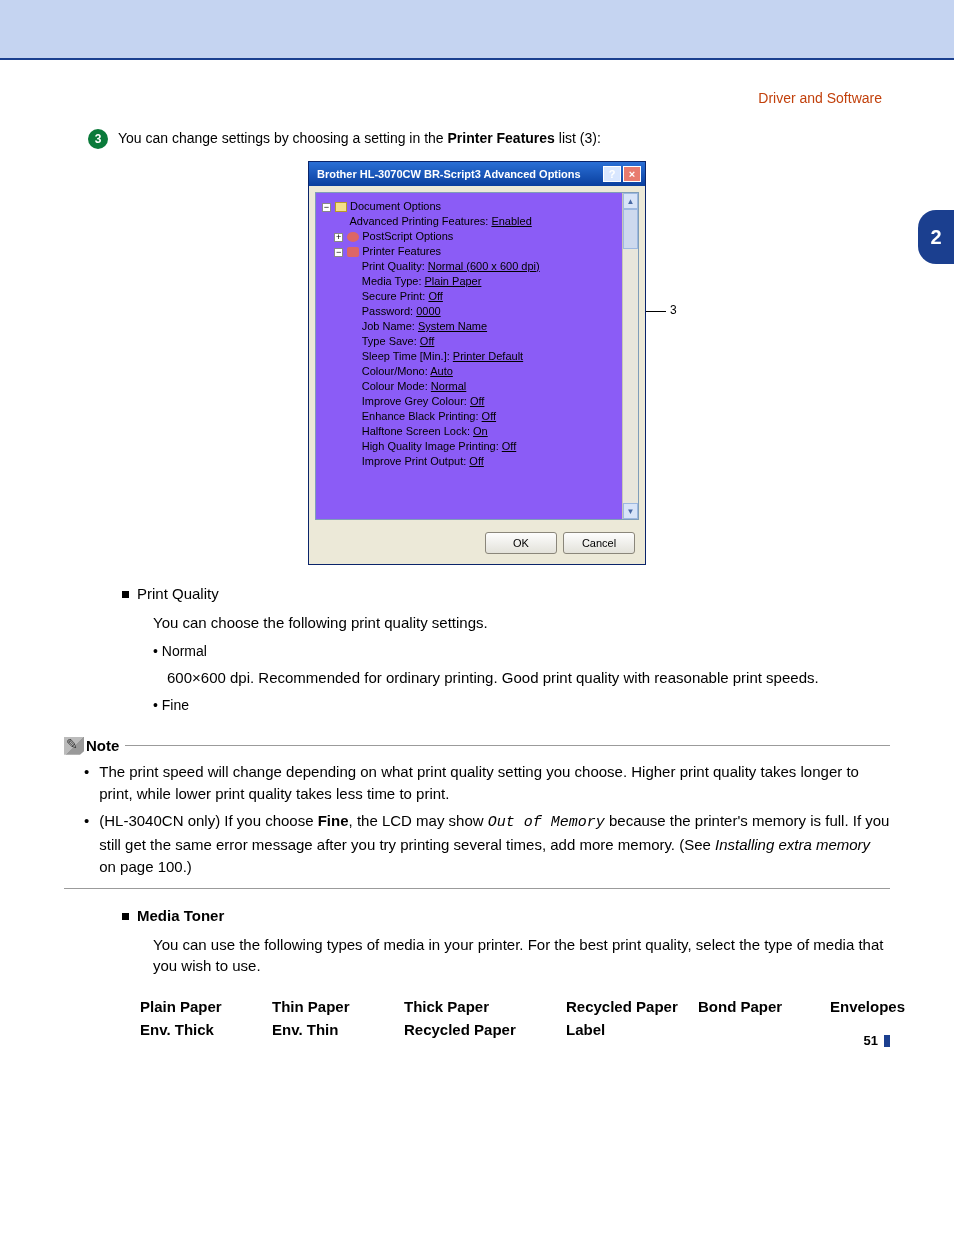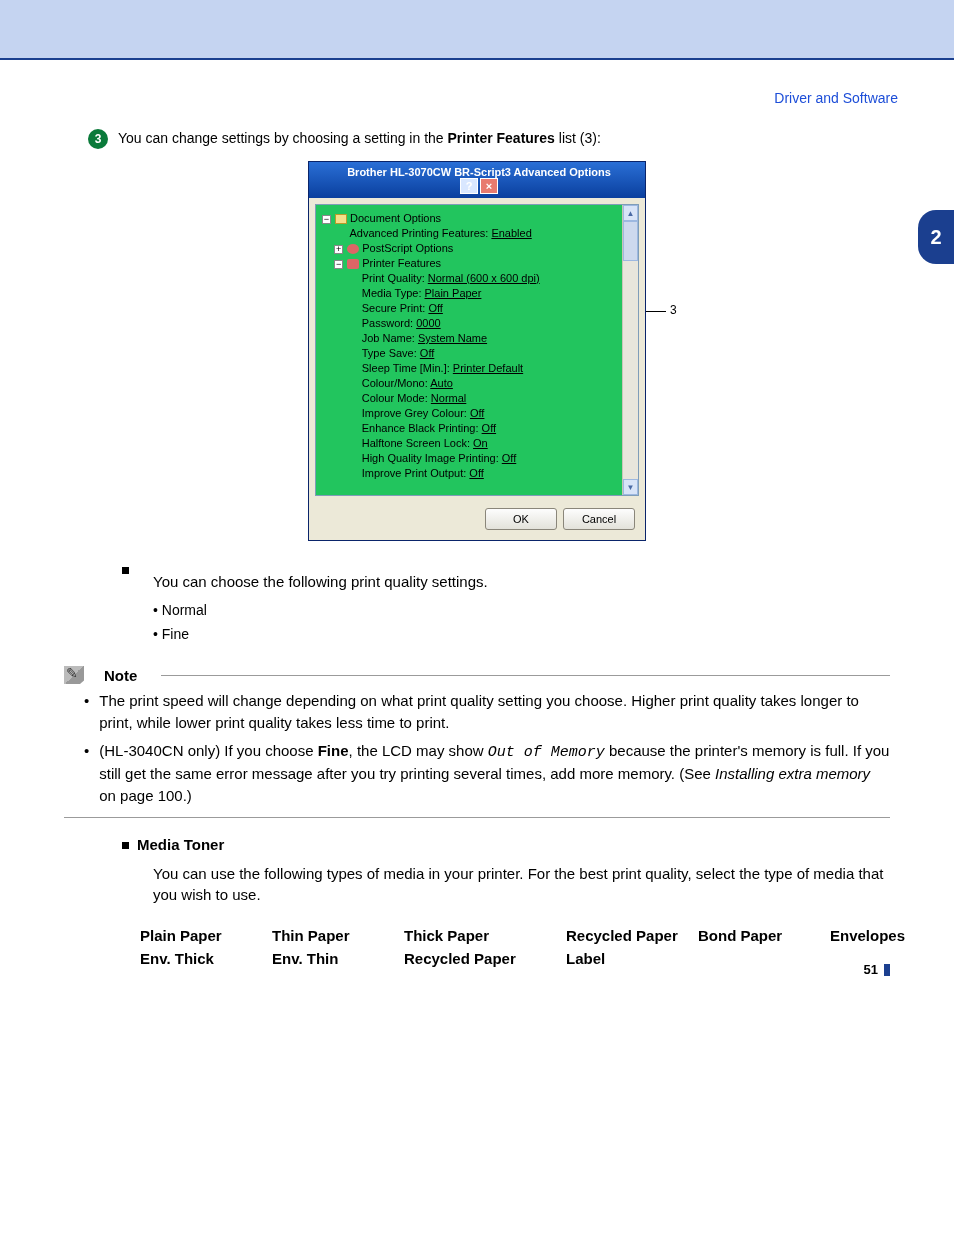--- a/index.html
+++ b/index.html
@@ -23,23 +23,23 @@
     color: #fff;
     border-radius: 18px 0 0 18px;
     display: flex;
     align-items: center;
     justify-content: center;
     font-weight: bold;
     font-size: 20px;
   }
   .header-right {
     text-align: right;
-    color: #1d4ed8;
+    color: #c2410c;
     font-size: 14px;
-    padding: 30px 56px 10px 0;
+    padding: 30px 72px 10px 0;
   }
   .content { padding: 0 64px 40px 64px; }
   .step-line { display: flex; align-items: center; margin: 12px 0 12px 24px; }
   .step-badge {
     width: 20px; height: 20px; border-radius: 50%;
     background: #0a7a3a; color: #fff; font-weight: bold;
     display: flex; align-items: center; justify-content: center;
     font-size: 12px; margin-right: 10px; flex-shrink: 0;
   }
   .step-text { line-height: 1.5; }
@@ -51,36 +51,36 @@
     position: relative;
     font-family: Tahoma, Arial, sans-serif;
     font-size: 11px;
   }
   .dlg-title {
     background: linear-gradient(to bottom, #2a6fd6, #0a3f9e);
     color: #fff;
     padding: 4px 4px 4px 8px;
     font-weight: bold;
     font-size: 11px;
-    display: flex; align-items: center; justify-content: space-between; flex-direction: column;
+    display: flex; align-items: center; justify-content: space-between;
   }
   .dlg-title-btns { display: flex; gap: 2px; }
   .dlg-btn-sq {
     width: 18px; height: 16px;
     background: #d9e7ff;
     border: 1px solid #fff;
     display: flex; align-items: center; justify-content: center;
     font-size: 11px; font-weight: bold;
   }
   .dlg-close { background: #e87b6f; color: #fff; border-color: #fff; }
   .dlg-body {
-    background: #22c55e;
+    background: #8b5cf6;
     margin: 6px;
     border: 1px solid #7f9db9;
-    height: 292px;
+    height: 328px;
     position: relative;
     overflow: hidden;
   }
   .tree { padding: 6px 4px 6px 6px; font-size: 11px; line-height: 15px; color: #000; }
   .tree-row { white-space: nowrap; }
   .tree-ind { display: inline-block; color: #999; }
   .tree-exp {
     display: inline-block; width: 9px; height: 9px;
     border: 1px solid #888; font-size: 9px; line-height: 7px;
     text-align: center; margin-right: 4px; vertical-align: middle;
@@ -127,21 +127,21 @@
   .bullet-sq { width: 7px; height: 7px; background: #000; margin: 6px 8px 0 0; flex-shrink: 0; }
   .bullet-body { flex: 1; }
   .bullet-title { font-size: 15px; }
   .bullet-desc { margin: 10px 0 10px 16px; font-size: 15px; line-height: 1.4; }
   .sub-list { margin-left: 16px; }
   .sub-item { margin: 8px 0; }
   .sub-dot::before { content: "• "; }
   .sub-desc { margin: 8px 0 8px 14px; font-size: 15px; line-height: 1.45; }
   .note-block { margin: 16px 0 0 0; }
   .note-head {
-    display: flex; align-items: center; gap: 20px;
+    display: flex; align-items: center; gap: 2px;
     border-bottom: 0; position: relative; margin-bottom: 6px;
   }
   .note-icon {
     width: 20px; height: 18px; display: inline-block; position: relative;
   }
   .note-icon::before {
     content: ""; position: absolute; inset: 0;
     background: linear-gradient(135deg, #bbb 0 50%, #999 50% 100%);
     clip-path: polygon(0 0, 100% 0, 100% 80%, 80% 100%, 0 100%);
   }
@@ -247,23 +247,25 @@
       </div>
     </div>
     <div class="callout-line" style="left:582px; top:150px; width:20px;"></div>
     <div class="callout-3" style="left:606px; top:142px;">3</div>
   </div>
 
   <div class="bullet-list">
     <div class="bullet-item">
       <div class="bullet-sq"></div>
       <div class="bullet-body">
+        <div class="bullet-title">Print Quality</div>
         <div class="bullet-desc">You can choose the following print quality settings.</div>
         <div class="sub-list">
           <div class="sub-item sub-dot"><span>Normal</span></div>
+          <div class="sub-desc">600×600 dpi. Recommended for ordinary printing. Good print quality with reasonable print speeds.</div>
           <div class="sub-item sub-dot"><span>Fine</span></div>
         </div>
       </div>
     </div>
   </div>
 
   <div class="note-block">
     <div class="note-head">
       <span class="note-icon"></span>
       <span class="note-label">Note</span>

